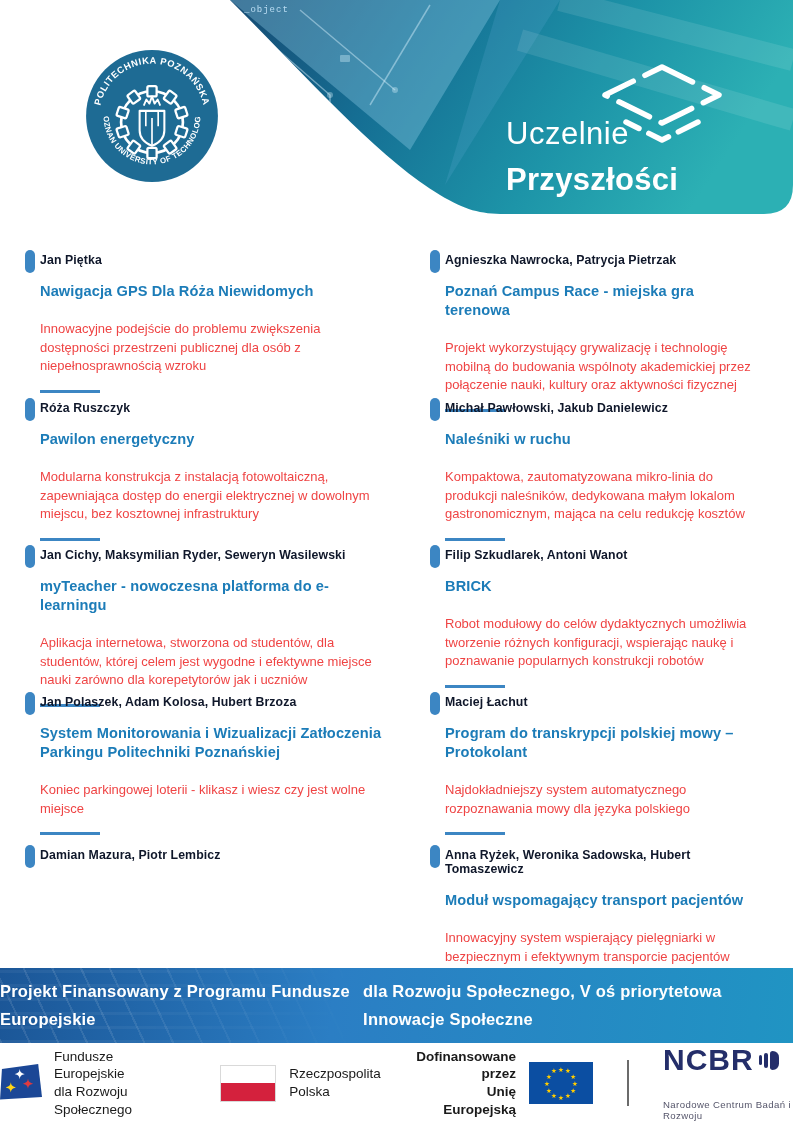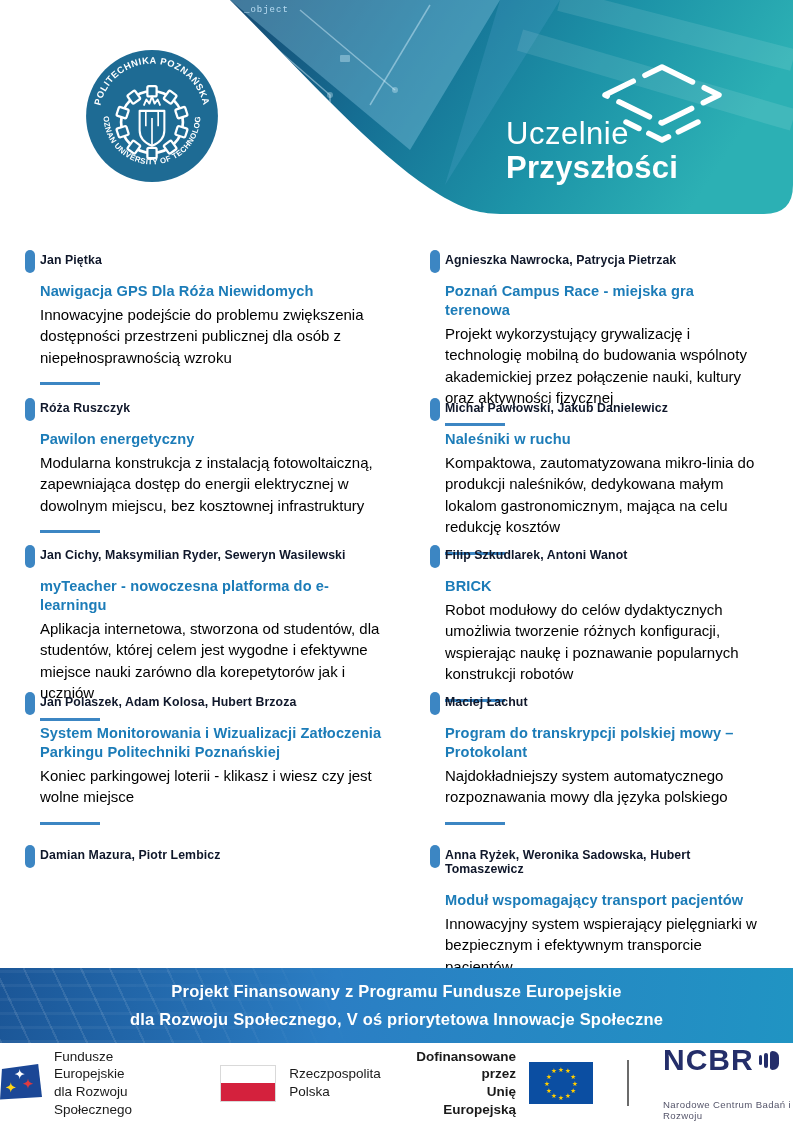--- a/index.html
+++ b/index.html
@@ -7,21 +7,21 @@
     width:793px;height:1123px;position:relative;overflow:hidden;
     background:#ffffff;
     font-family:"Liberation Sans","DejaVu Sans",sans-serif;
   }
   
   .header{position:absolute;top:0;left:0;width:719px;height:232px;}
   .seal{position:absolute;left:84px;top:48px;width:136px;height:136px;}
   .banner-svg{position:absolute;top:0;left:0;width:793px;height:232px;}
   .brand{position:absolute;left:506px;top:117px;color:#ffffff;line-height:1.1;}
   .brand .l1{font-size:31px;font-weight:300;letter-spacing:.5px;}
-  .brand .l2{font-size:31px;font-weight:700;letter-spacing:.3px;}
+  .brand .l2{font-size:31px;font-weight:700;letter-spacing:.3px;margin-top:12px;}
   .code-decor{
     position:absolute;left:244px;top:5px;
     font-family:"Liberation Mono","DejaVu Sans Mono",monospace;
     font-size:9px;color:rgba(205,235,255,.85);letter-spacing:1px;
   }
   
   .projects{
     position:absolute;left:25px;top:250px;
     display:grid;grid-template-columns:360px 330px;column-gap:45px;
     grid-template-rows:148px 147px 147px 153px auto;
@@ -33,28 +33,28 @@
   }
   .authors{
     font-size:12.3px;font-weight:700;color:#0f172a;
     padding-top:3px;letter-spacing:.1px;
   }
   .title{
     margin-top:15px;font-size:14.6px;font-weight:700;color:#1c7cb8;
     line-height:1.3;letter-spacing:.1px;
   }
   .desc{
-    margin-top:3px;font-size:15px;color:#000000;line-height:1.43;
+    margin-top:19px;font-size:13px;color:#ef4444;line-height:1.43;
   }
   .divider{width:60px;height:3px;background:#3c86c3;margin-top:14px;}
   
   .band{
     position:absolute;left:0;top:968px;width:793px;height:75px;
     background:linear-gradient(95deg,#1b5697 0%,#2b7ec4 42%,#2094c3 100%);
-    display:flex;flex-direction:column;justify-content:center;align-items:center;
+    display:flex;flex-direction:row;justify-content:center;align-items:center;
   }
   .band::before{
     content:"";position:absolute;left:0;top:0;width:45%;height:100%;
     background:
       repeating-linear-gradient(65deg,rgba(255,255,255,.10) 0 2px,transparent 2px 26px),
       repeating-linear-gradient(0deg,rgba(255,255,255,.05) 0 3px,transparent 3px 14px);
     -webkit-mask-image:linear-gradient(90deg,#000 30%,transparent 100%);
     mask-image:linear-gradient(90deg,#000 30%,transparent 100%);
   }
   .band-line{color:#fff;font-weight:700;font-size:16.5px;line-height:1.65;letter-spacing:.2px;position:relative;}

